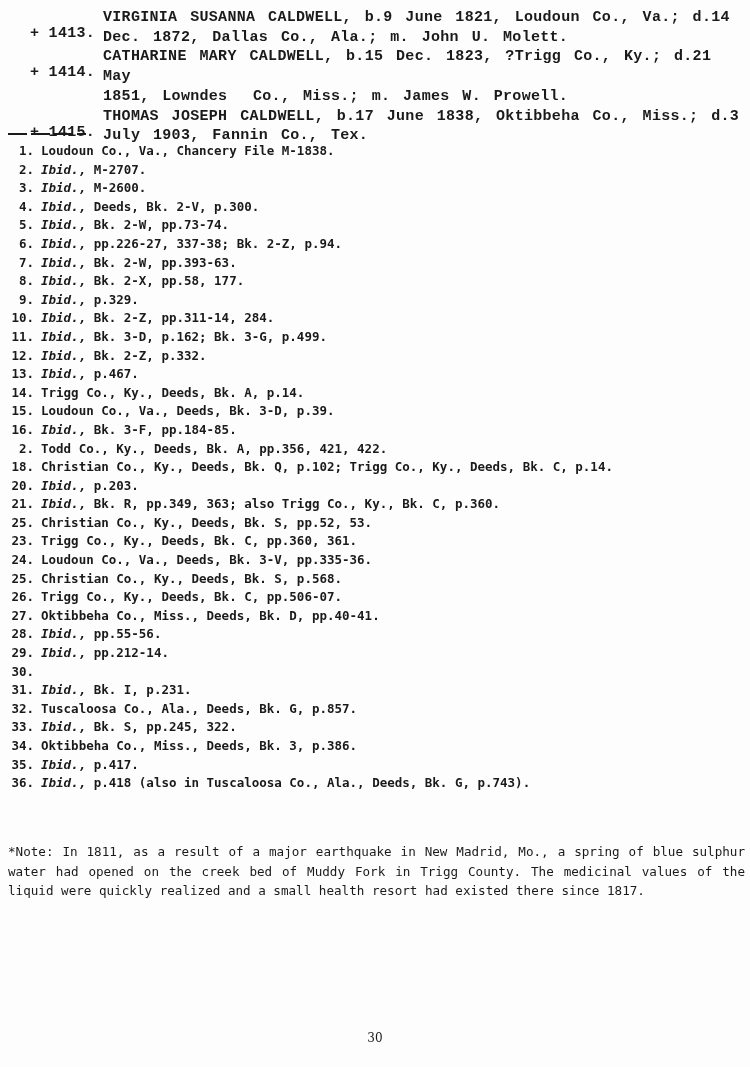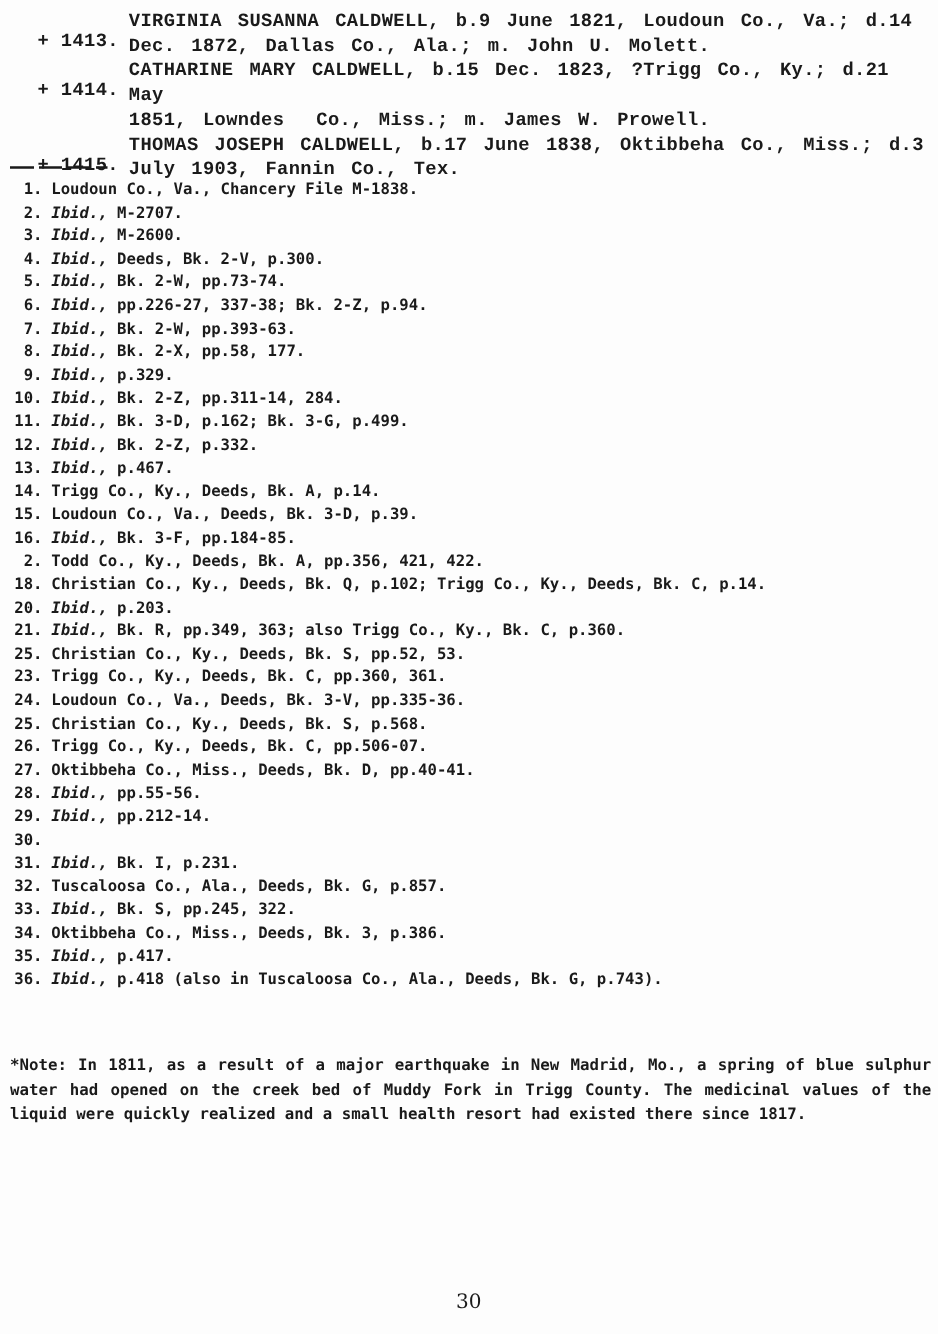--- a/index.html
+++ b/index.html
@@ -66,34 +66,34 @@
   }
   .fn-text { white-space: pre-wrap; }
   .fn-text .it { font-style: italic; }
 
   
   .note {
     position: absolute;
     top: 842px; left: 8px;
     width: 737px;
     font-family: "DejaVu Sans Mono", monospace;
-    font-weight: 700;
+    font-weight: 400;
     font-size: 12.6px;
     line-height: 19.6px;
     text-align: justify;
   }
 
   
   .page-num {
     position: absolute;
     top: 1031px; left: 0;
     width: 750px;
     text-align: center;
     font-family: "DejaVu Serif", serif;
-    font-size: 16px;
+    font-size: 12px;
   }
 </style>
 </head>
 <body style="--ink: #1a1a1a; background: rgb(253, 253, 253);">
 
 <div class="entries">
     <div class="entry"><span class="entry-marker">+ 1413.</span><span>VIRGINIA SUSANNA CALDWELL, b.9 June 1821, Loudoun Co., Va.; d.14
 Dec. 1872, Dallas Co., Ala.; m. John U. Molett.</span></div>
     <div class="entry"><span class="entry-marker">+ 1414.</span><span>CATHARINE MARY CALDWELL, b.15 Dec. 1823, ?Trigg Co., Ky.; d.21 May
 1851, Lowndes  Co., Miss.; m. James W. Prowell.</span></div>

